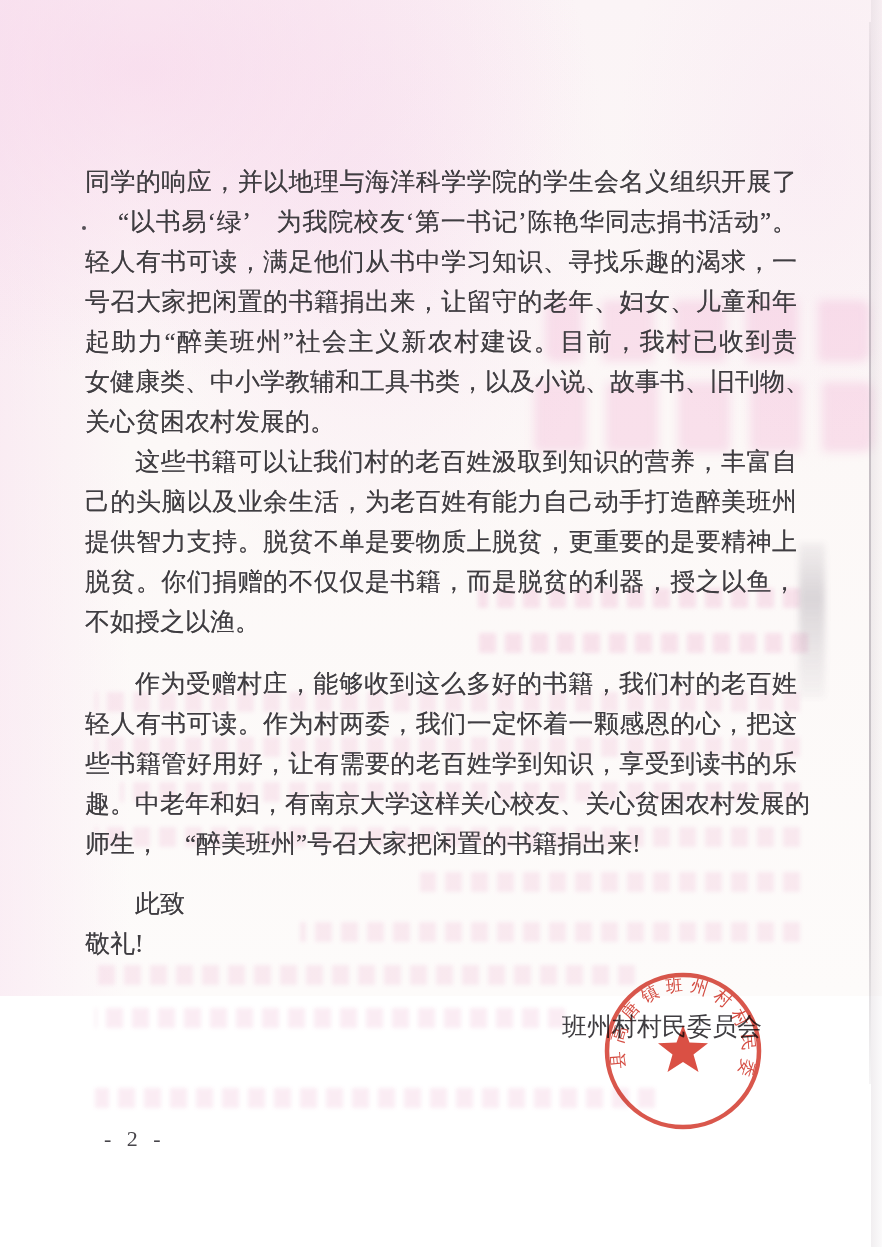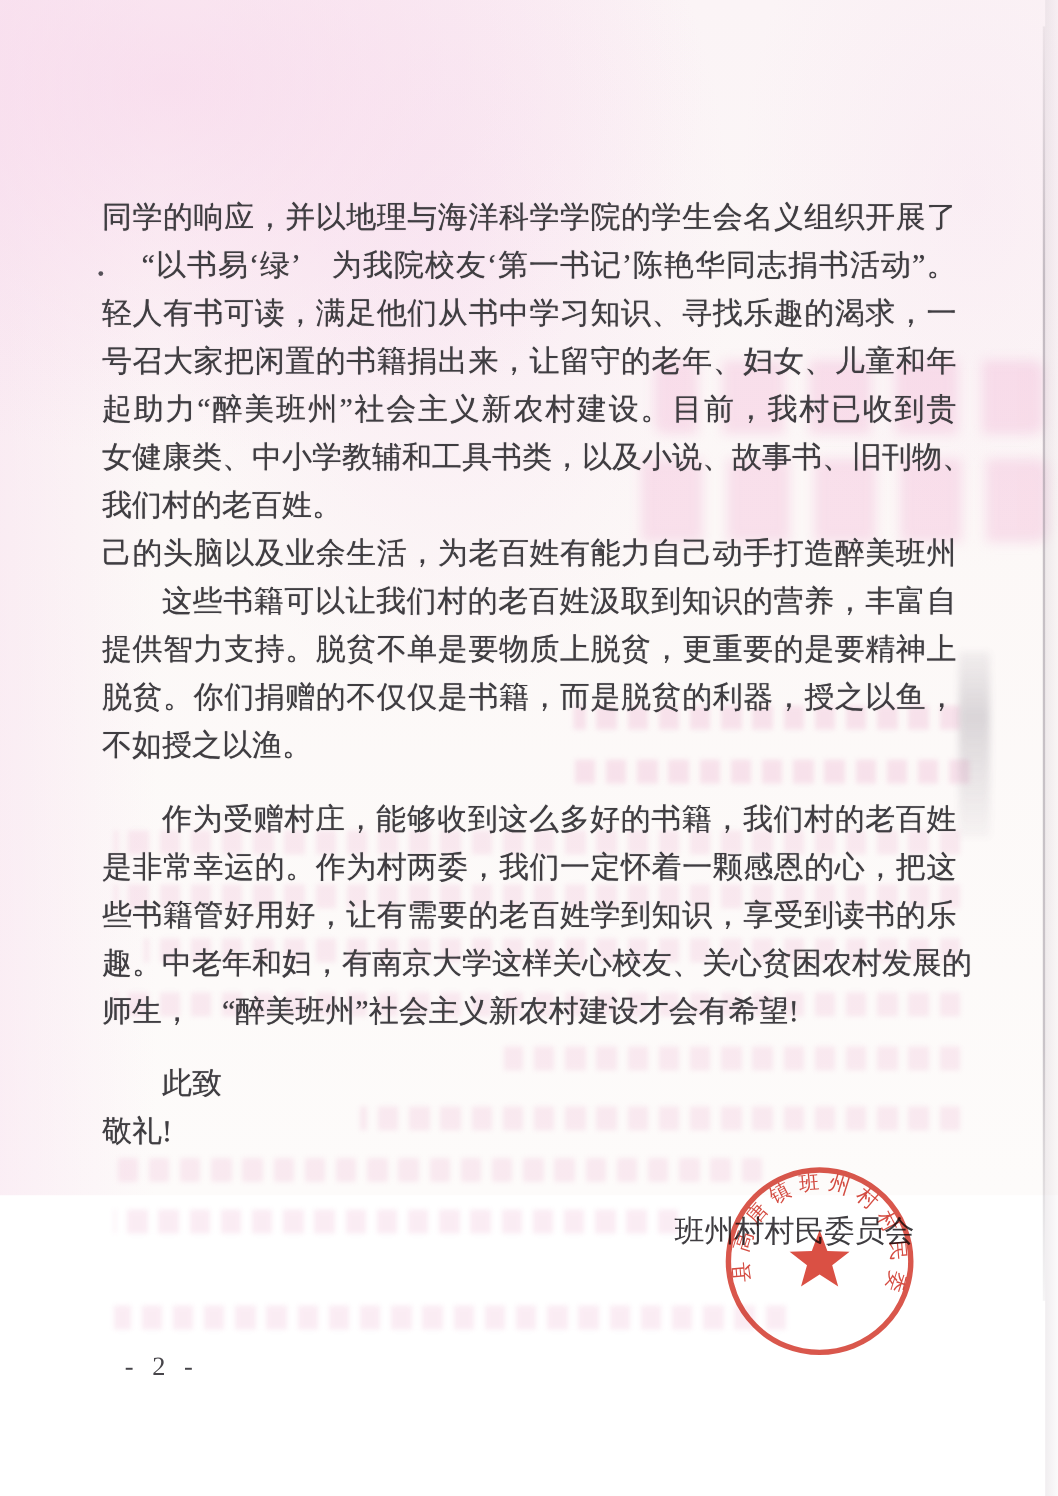--- a/index.html
+++ b/index.html
@@ -102,37 +102,37 @@
 
   <div class="letter-body">
 
     <div class="para p1">
       <div class="line">同学的响应，并以地理与海洋科学学院的学生会名义组织开展了</div>
       <div class="line ind2">“以书易‘绿’　为我院校友‘第一书记’陈艳华同志捐书活动”。</div>
       <div class="line">轻人有书可读，满足他们从书中学习知识、寻找乐趣的渴求，一</div>
       <div class="line">号召大家把闲置的书籍捐出来，让留守的老年、妇女、儿童和年</div>
       <div class="line">起助力“醉美班州”社会主义新农村建设。目前，我村已收到贵</div>
       <div class="line">女健康类、中小学教辅和工具书类，以及小说、故事书、旧刊物、</div>
-      <div class="line last">我们村的老百姓。</div>
+      <div class="line last">关心贫困农村发展的。</div>
     </div>
 
     <div class="para p2">
+      <div class="line ind">这些书籍可以让我们村的老百姓汲取到知识的营养，丰富自</div>
       <div class="line">己的头脑以及业余生活，为老百姓有能力自己动手打造醉美班州</div>
-      <div class="line ind">这些书籍可以让我们村的老百姓汲取到知识的营养，丰富自</div>
       <div class="line">提供智力支持。脱贫不单是要物质上脱贫，更重要的是要精神上</div>
       <div class="line">脱贫。你们捐赠的不仅仅是书籍，而是脱贫的利器，授之以鱼，</div>
       <div class="line last">不如授之以渔。</div>
     </div>
 
     <div class="para p3">
       <div class="line ind">作为受赠村庄，能够收到这么多好的书籍，我们村的老百姓</div>
-      <div class="line">是非常幸运的。作为村两委，我们一定怀着一颗感恩的心，把这</div>
+      <div class="line">轻人有书可读。作为村两委，我们一定怀着一颗感恩的心，把这</div>
       <div class="line">些书籍管好用好，让有需要的老百姓学到知识，享受到读书的乐</div>
       <div class="line">趣。中老年和妇，有南京大学这样关心校友、关心贫困农村发展的</div>
-      <div class="line last">师生，　“醉美班州”社会主义新农村建设才会有希望!</div>
+      <div class="line last">师生，　“醉美班州”号召大家把闲置的书籍捐出来!</div>
     </div>
 
     <div class="closing">
       <div class="line ind">此致</div>
       <div class="line">敬礼!</div>
     </div>
 
     <div class="sig-org">班州村村民委员会</div>
   </div>
 

